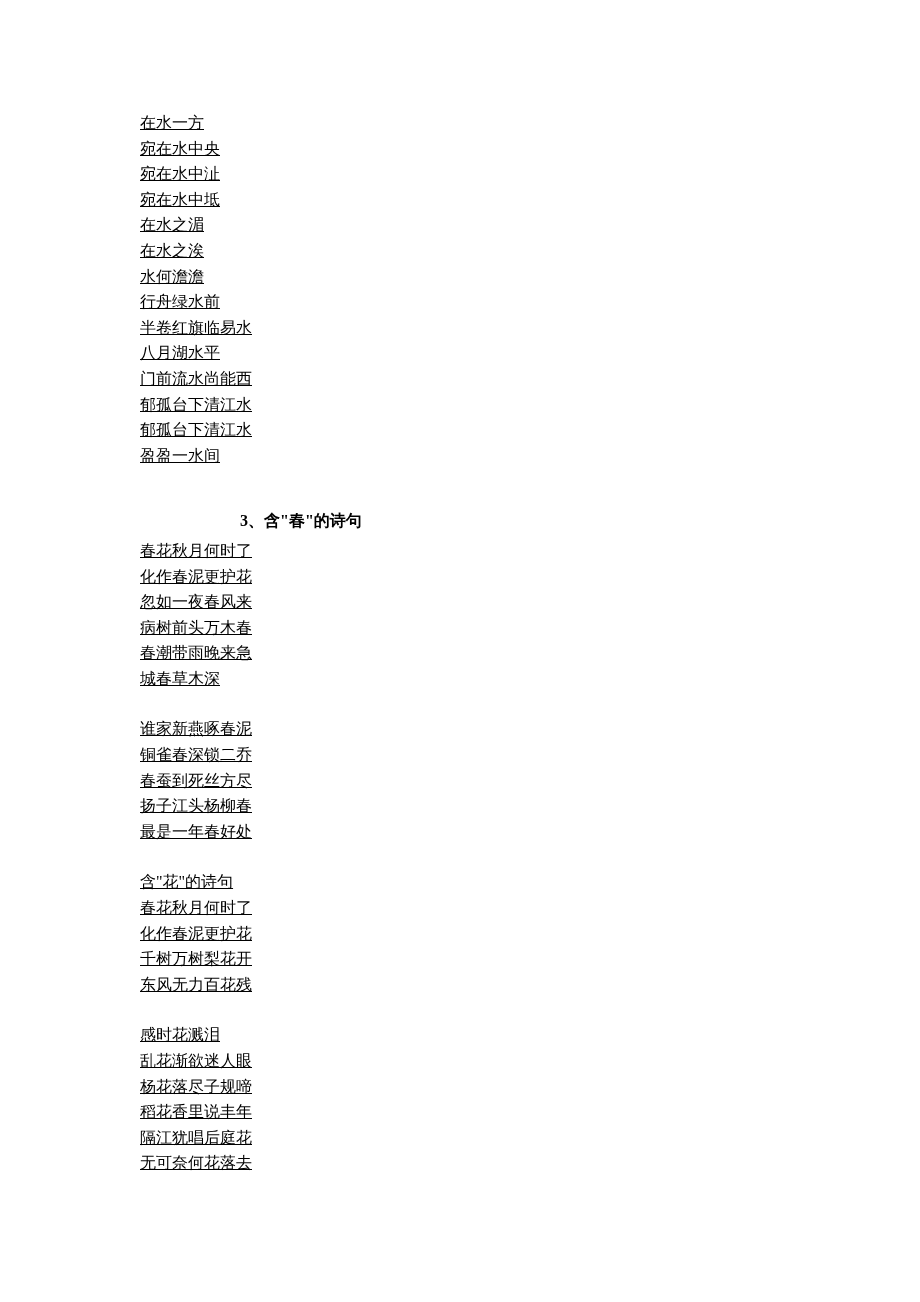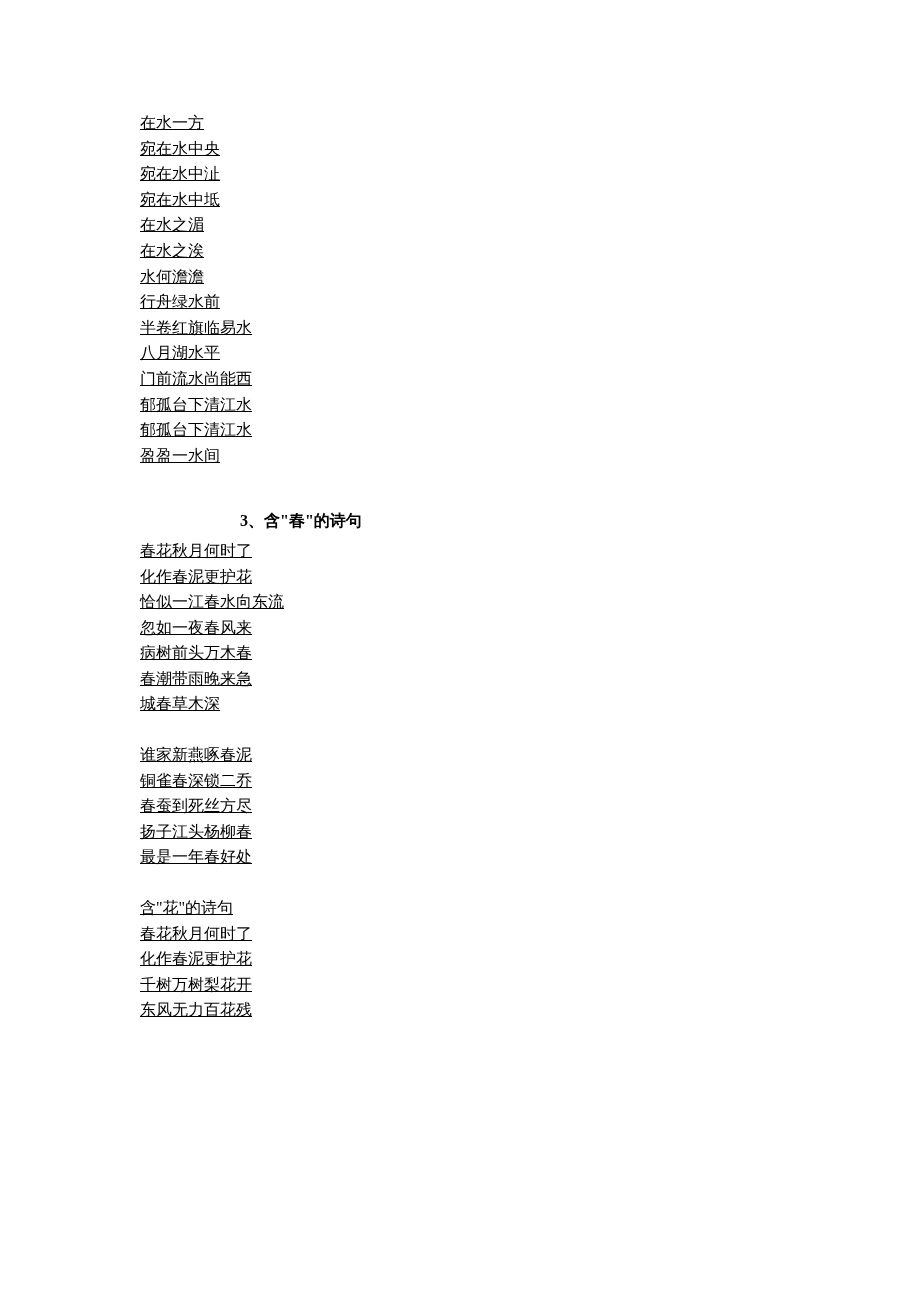--- a/index.html
+++ b/index.html
@@ -52,21 +52,20 @@
     <div class="line">郁孤台下清江水</div>
     <div class="line">郁孤台下清江水</div>
     <div class="line">盈盈一水间</div>
   </div>
 
   <div class="heading">3、含"春"的诗句</div>
 
   <div>
     <div class="line">春花秋月何时了</div>
     <div class="line">化作春泥更护花</div>
-    <div class="line">恰似一江春水向东流</div>
     <div class="line">忽如一夜春风来</div>
     <div class="line">病树前头万木春</div>
     <div class="line">春潮带雨晚来急</div>
     <div class="line">城春草木深</div>
   </div>
 
   <div class="blank"></div>
 
   <div>
     <div class="line">谁家新燕啄春泥</div>
@@ -81,14 +80,22 @@
   <div>
     <div class="line">含"花"的诗句</div>
     <div class="line">春花秋月何时了</div>
     <div class="line">化作春泥更护花</div>
     <div class="line">千树万树梨花开</div>
     <div class="line">东风无力百花残</div>
   </div>
 
   <div class="blank"></div>
 
+  <div>
+    <div class="line">感时花溅泪</div>
+    <div class="line">乱花渐欲迷人眼</div>
+    <div class="line">杨花落尽子规啼</div>
+    <div class="line">稻花香里说丰年</div>
+    <div class="line">隔江犹唱后庭花</div>
+    <div class="line">无可奈何花落去</div>
+  </div>
 
 </div>
 
 </body></html>

